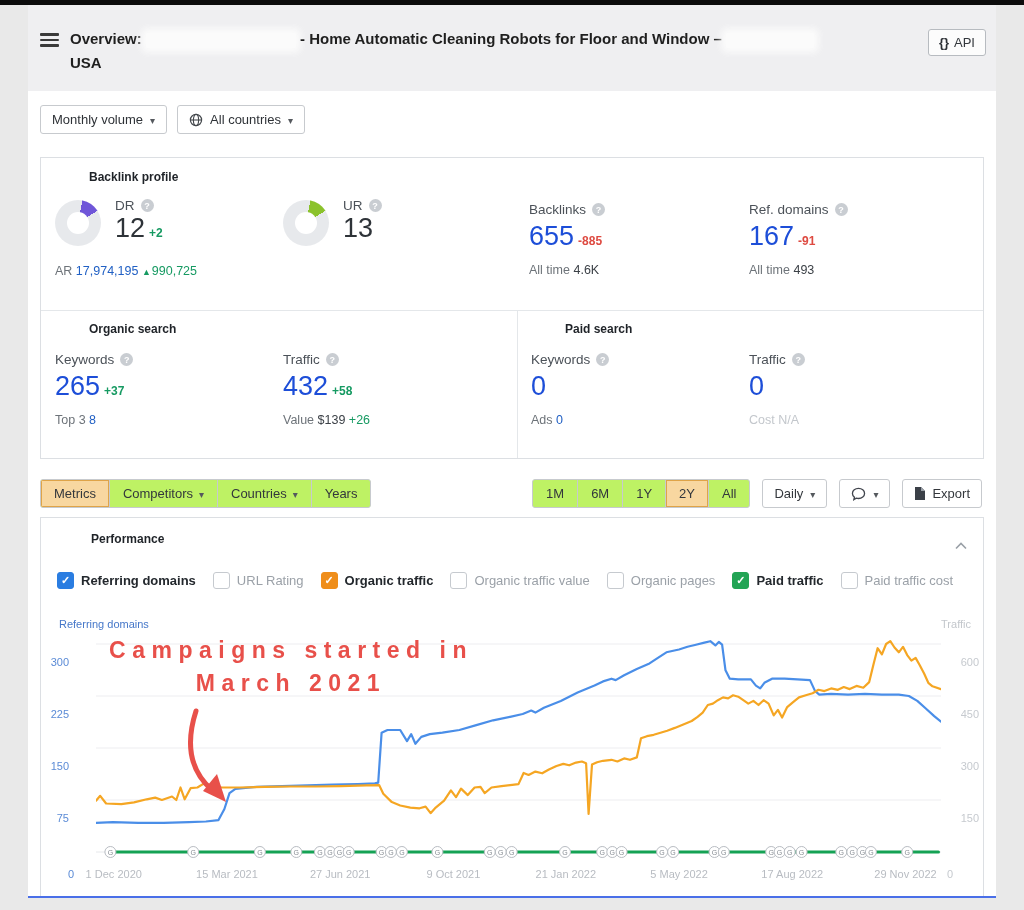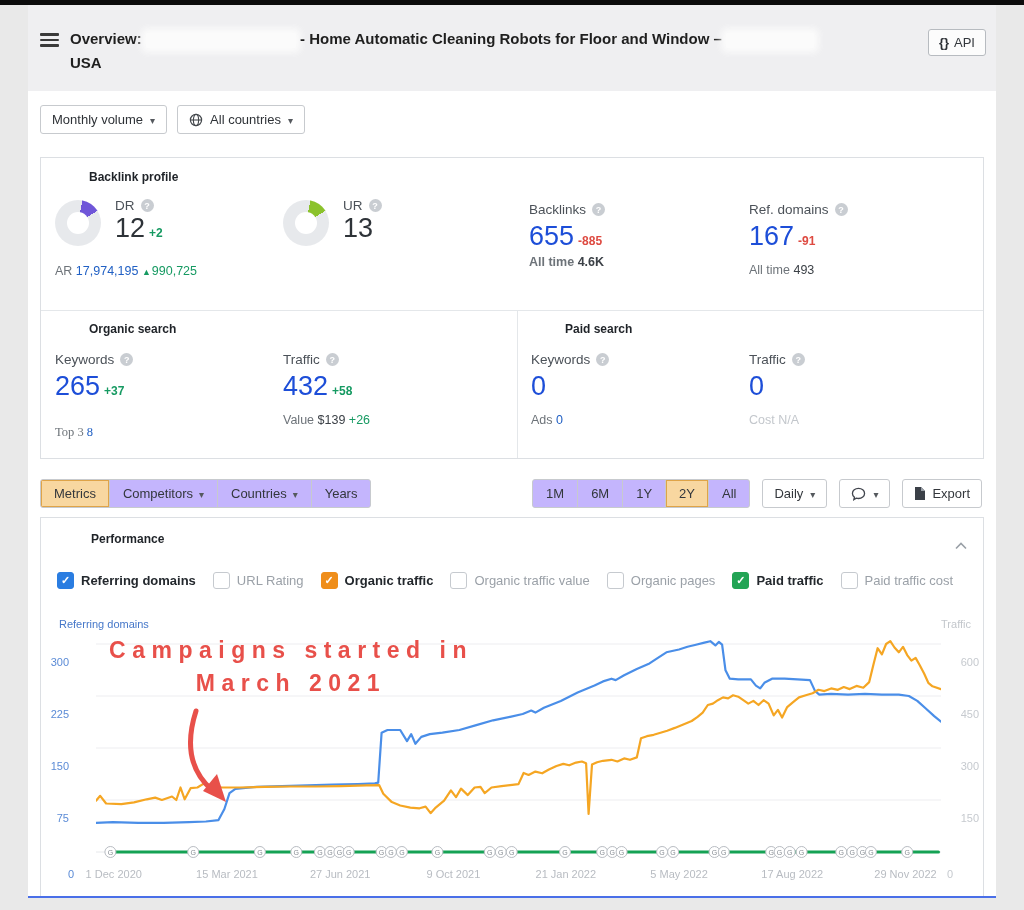--- a/index.html
+++ b/index.html
@@ -39,21 +39,21 @@
   .delta{font-size:12px;font-weight:bold;margin-left:4px;}
   .delta.up{color:#169a62;} .delta.down{color:#de4a41;}
   .subline{font-size:12.5px;color:#6d7379;}
   .subline .lk{color:#2160c4;} .subline .dk{color:#3c4147;} .subline .lt{color:#c3c7cc;}
   .subline .upt{color:#169a62;}
   .upt .tri::before{content:"▲";font-size:9px;margin-right:1px;}
   .abs{position:absolute;}
 
   
   .toolbar{position:absolute;left:12px;top:474px;width:942px;height:30px;}
-  .seg{display:inline-flex;border:1px solid #c7cace;border-radius:3px;background:#c4b5fd;overflow:hidden;text-align:center;}
+  .seg{display:inline-flex;border:1px solid #c7cace;border-radius:3px;background:#bef264;overflow:hidden;text-align:center;}
   .segcell{padding:6px 13px;font-size:13px;color:#33373c;border-left:1px solid #c7cace;cursor:pointer;display:inline-flex;align-items:center;gap:6px;white-space:nowrap;}
   .segcell:first-child{border-left:none;}
   .segcell.active{background:#f8d7a0;box-shadow:inset 0 0 0 1px #dfa448;}
   .rightbar{position:absolute;right:0;top:0;display:flex;gap:12px;align-items:center;}
   .btn{display:inline-flex;align-items:center;gap:7px;padding:6px 11px;border:1px solid #c7cace;border-radius:3px;background:#fff;font-size:13px;color:#33373c;cursor:pointer;}
 
   
   .perf{position:absolute;left:12px;top:512px;width:942px;height:379px;border:1px solid #dcdfe3;background:#fff;}
   .chev{position:absolute;right:16px;top:18px;cursor:pointer;}
   .cbrow{position:absolute;left:16px;top:54px;display:flex;gap:17px;align-items:center;white-space:nowrap;}
@@ -140,21 +140,21 @@
           </div>
         <div><span class="bignum">13</span></div>
       </div>
 
       <div class="abs" style="left:488px;top:44px;">
         <div class="mlabel">
             <span>Backlinks</span>
             <span class="help">?</span>
           </div>
         <div style="margin-top:4px;"><span class="bignum blue">655</span><span class="delta down">-885</span></div>
-        <div class="subline" style="margin-top:4px;font-weight:bold;"><span>All time</span> <span class="dk">4.6K</span></div>
+        <div class="subline" style="margin-top:12px;"><span>All time</span> <span class="dk">4.6K</span></div>
       </div>
 
       <div class="abs" style="left:708px;top:44px;">
         <div class="mlabel">
             <span>Ref. domains</span>
             <span class="help">?</span>
           </div>
         <div style="margin-top:4px;"><span class="bignum blue">167</span><span class="delta down">-91</span></div>
         <div class="subline" style="margin-top:12px;"><span>All time</span> <span class="dk">493</span></div>
       </div>
@@ -162,21 +162,21 @@
       <div class="hsplit"></div>
       <div class="vsplit"></div>
 
       <div class="sec-title" style="left:14px;top:164px;">Organic search</div>
       <div class="abs" style="left:14px;top:194px;">
         <div class="mlabel">
             <span>Keywords</span>
             <span class="help">?</span>
           </div>
         <div style="margin-top:4px;"><span class="bignum blue">265</span><span class="delta up">+37</span></div>
-        <div class="subline" style="margin-top:24px;font-family:Liberation Serif, serif;"><span>Top 3</span> <span class="lk">8</span></div>
+        <div class="subline" style="margin-top:12px;"><span>Top 3</span> <span class="lk">8</span></div>
       </div>
       <div class="abs" style="left:242px;top:194px;">
         <div class="mlabel">
             <span>Traffic</span>
             <span class="help">?</span>
           </div>
         <div style="margin-top:4px;"><span class="bignum blue">432</span><span class="delta up">+58</span></div>
         <div class="subline" style="margin-top:12px;"><span>Value</span> <span class="dk">$139</span> <span class="upt">+26</span></div>
       </div>
 

